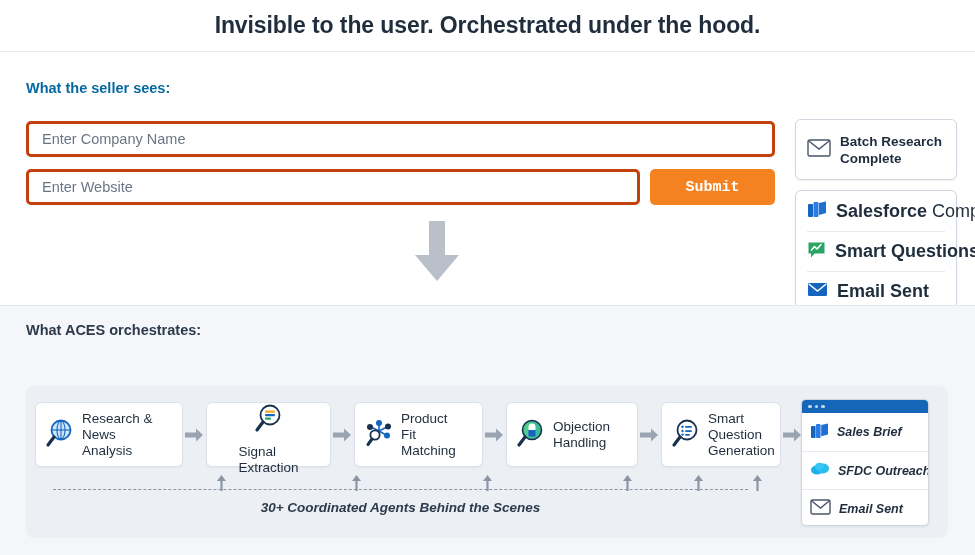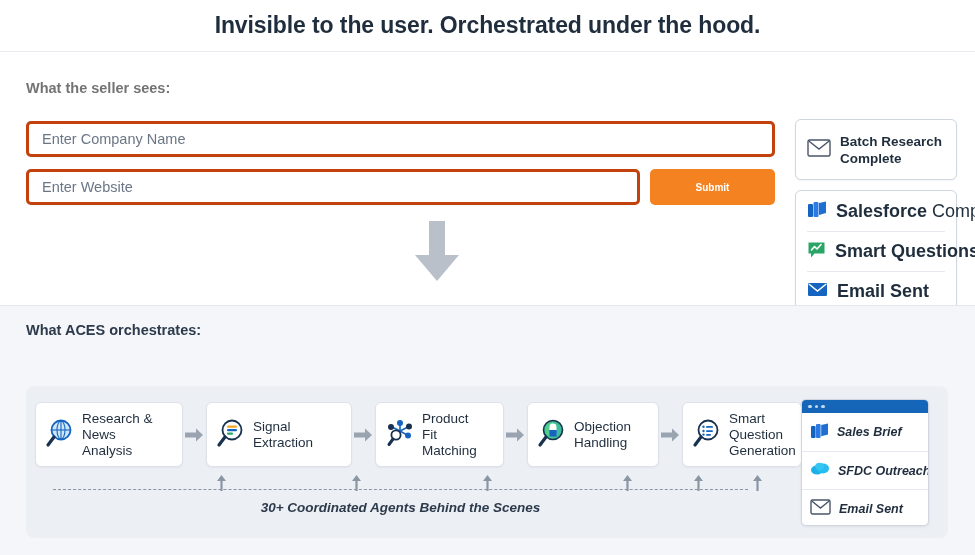--- a/index.html
+++ b/index.html
@@ -19,39 +19,39 @@
     border-bottom: 1px solid #e8ebf0;
   }
   .header-title {
     font-size: 23px; font-weight: bold; color: #1f2d3d;
     letter-spacing: -0.1px; white-space: nowrap;
   }
 
   
   .seller-label {
     position: absolute; left: 26px; top: 80px;
-    font-size: 14.5px; font-weight: bold; color: #737373;
+    font-size: 14.5px; font-weight: bold; color: #0369a1;
   }
   .input-box {
     position: absolute; height: 36px;
     background: #ffffff; border: 3px solid #c2410c; border-radius: 5px;
     display: flex; align-items: center;
     box-shadow: 0 1px 1px rgba(30,40,60,0.04);
   }
   .input-box .ph {
     padding-left: 13px; font-size: 14.5px; color: #6b7685;
   }
   #company-input { left: 26px; top: 121px; width: 749px; }
   #website-input { left: 26px; top: 169px; width: 614px; }
 
   .submit-btn {
     position: absolute; left: 650px; top: 169px; width: 125px; height: 36px;
     background: #f58220; border: none; border-radius: 5px;
-    color: #ffffff; font-size: 10px; font-weight: bold;
-    font-family: Liberation Sans, sans-serif;
+    color: #ffffff; font-size: 15px; font-weight: bold;
+    font-family: Liberation Mono, monospace;
     cursor: pointer; display: flex; align-items: center; justify-content: center;
   }
 
   
   .down-arrow { position: absolute; left: 411px; top: 221px; width: 52px; height: 62px; }
 
   
   .card {
     position: absolute; background: #ffffff;
     border: 1px solid #cfd6e0; border-radius: 6px;
@@ -217,21 +217,21 @@
           <span class="l1">Analysis</span>
         </span>
       </div>
 
       <div class="connector">
         <svg width="19" height="14" viewBox="0 0 19 14">
             <polygon points="0,4.5 11,4.5 11,0.5 18,7 11,13.5 11,9.5 0,9.5" fill="#9aa3b0"></polygon>
           </svg>
       </div>
 
-      <div class="step" id="step-signal" style="width:146px;">
+      <div class="step" id="step-signal" style="width:125px;flex-direction:column;">
         <span class="icon">
           <svg width="30" height="30" viewBox="0 0 30 30">
             <circle cx="16" cy="12" r="9.5" fill="#ffffff" stroke="#17314f" stroke-width="1.8"></circle>
             <rect x="11" y="7.5" width="10" height="2.2" rx="1" fill="#f5a623"></rect>
             <rect x="11" y="11" width="10" height="2.2" rx="1" fill="#1565c0"></rect>
             <rect x="11" y="14.5" width="6" height="2.2" rx="1" fill="#2aa566"></rect>
             <line x1="9" y1="19" x2="3" y2="27" stroke="#17314f" stroke-width="3.2" stroke-linecap="round"></line>
           </svg>
         </span>
         <span class="step-text">

